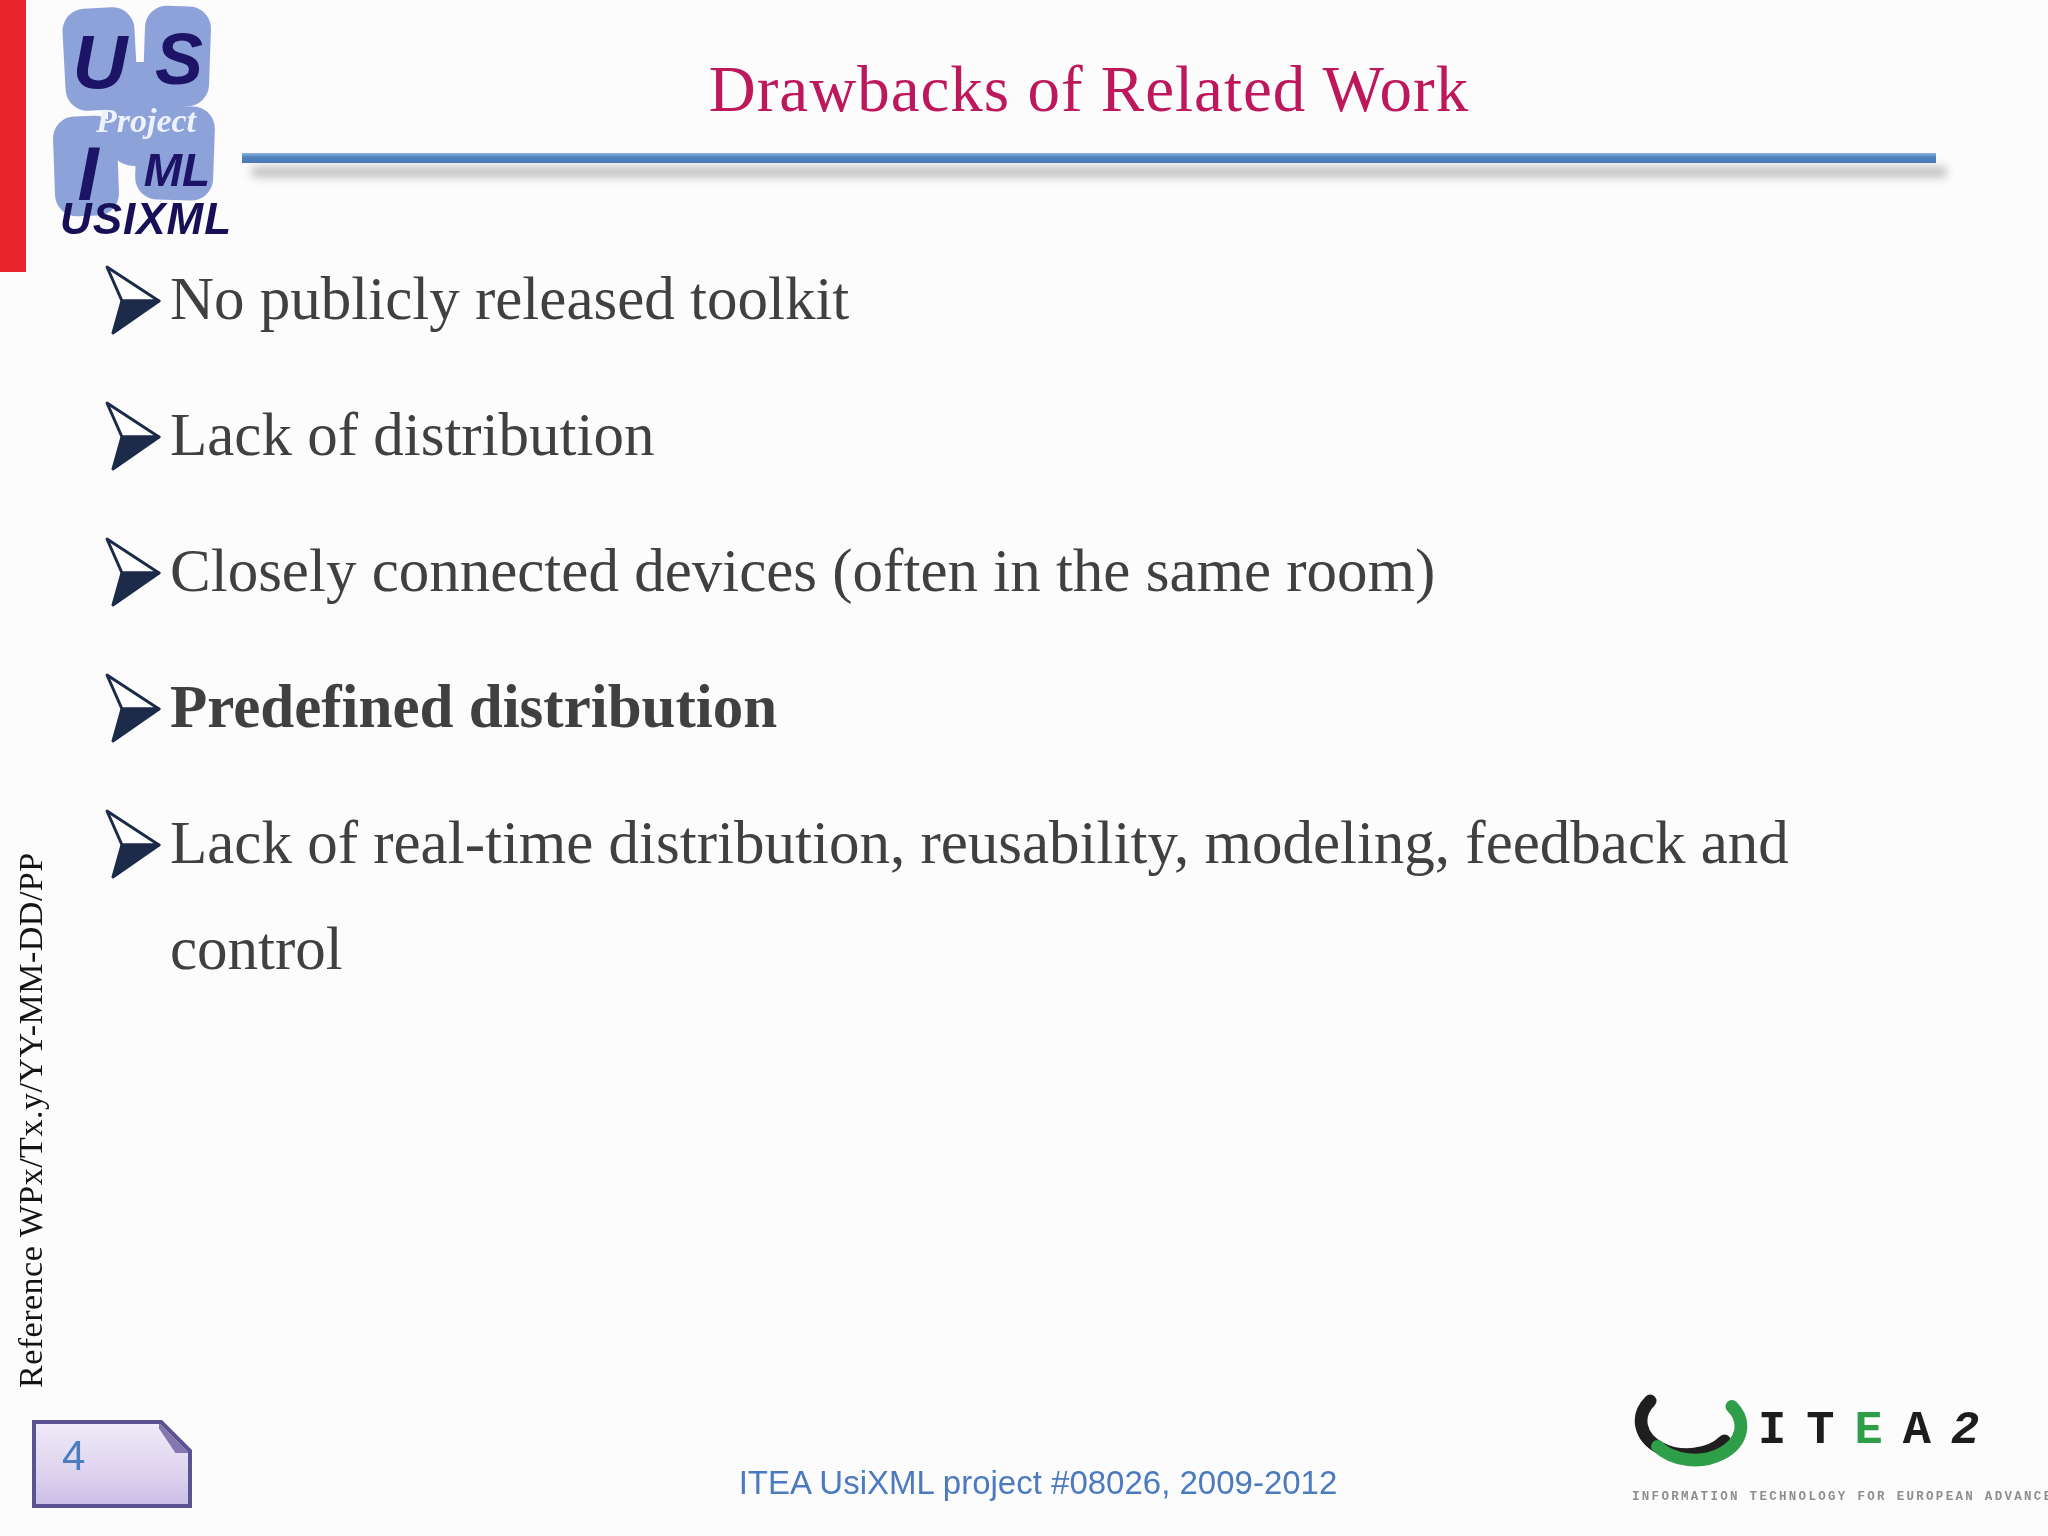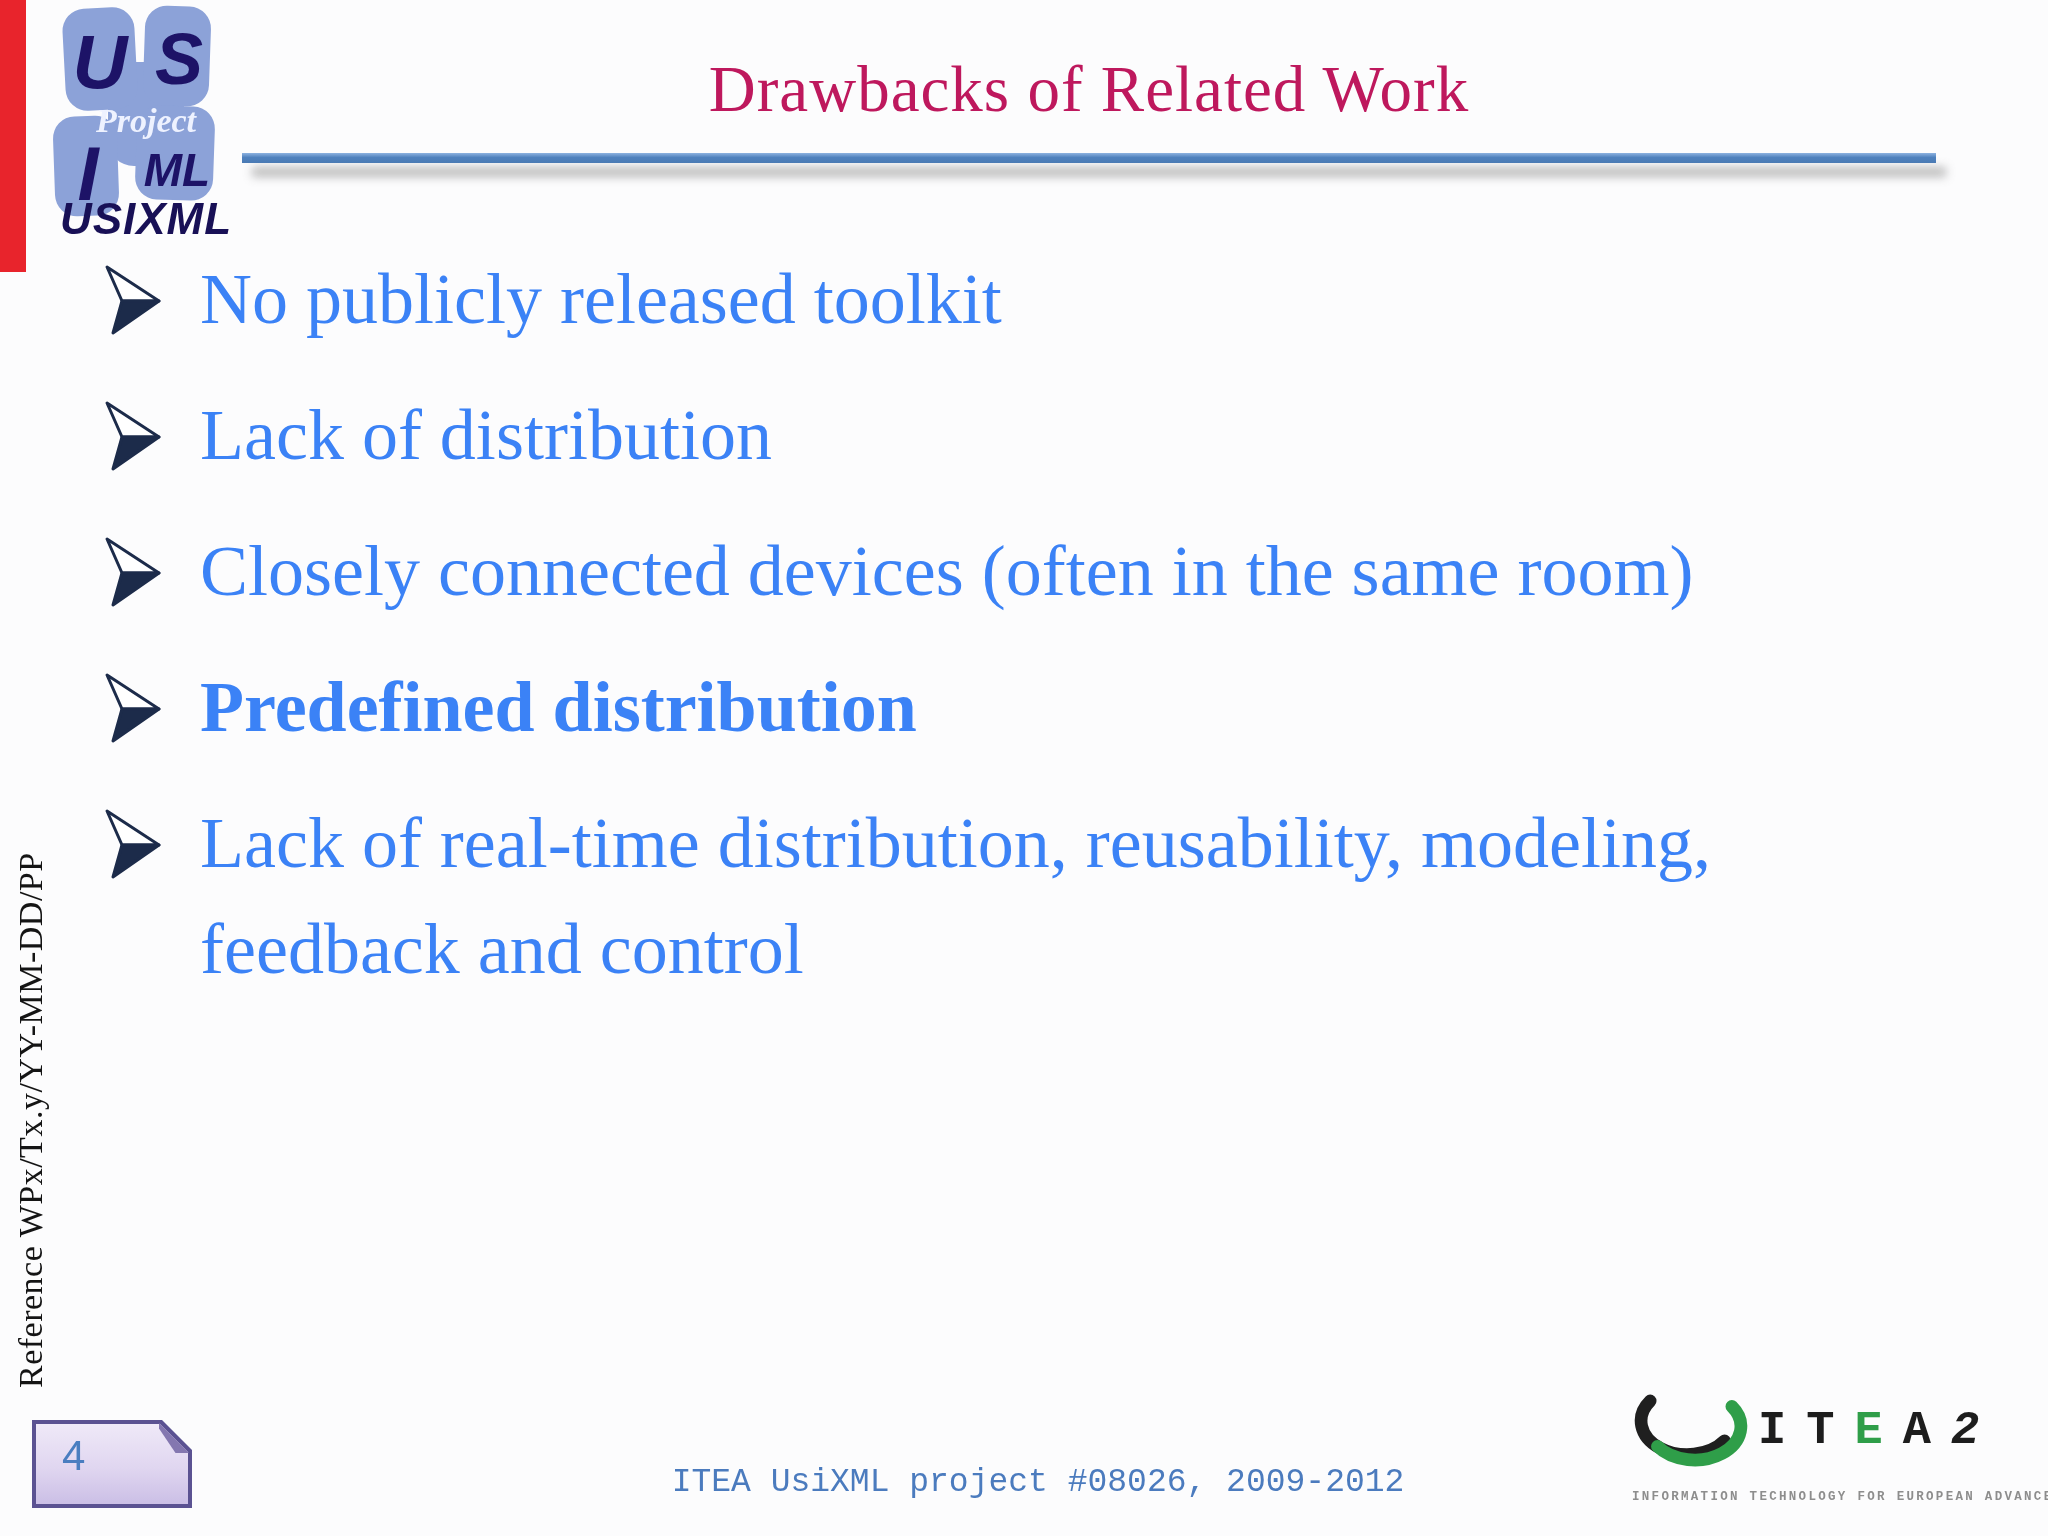--- a/index.html
+++ b/index.html
@@ -27,39 +27,39 @@
   }
 
   
   .bullet-list{
     position:absolute;left:96px;top:246px;width:1744px;
     list-style:none;margin:0;padding:0;
   }
   .bullet-item{
     display:flex;align-items:flex-start;
     margin:0 0 30px 0;
-    font-size:72px;line-height:106px;color:#3b82f6;justify-content:space-between;
+    font-size:61px;line-height:106px;color:#404040;
   }
   .bullet-item.bold .bullet-text{font-weight:bold;}
   .bullet-marker{flex:0 0 74px;width:74px;height:76px;margin-top:16px;}
   .bullet-text{flex:1 1 auto;max-width:1640px;}
 
   
   .vertical-ref{
     position:absolute;left:12px;top:1388px;
     transform:rotate(-90deg);transform-origin:0 0;
     white-space:nowrap;
     font-size:34px;color:#141414;letter-spacing:.5px;
   }
 
   
   .footer-text{
     position:absolute;left:0;right:0;top:1464px;
     text-align:center;
-    font-family:Liberation Mono, monospace;
+    font-family:Liberation Sans, sans-serif;
     font-size:33px;color:#4b7bbe;margin-left:28px;
   }
 
   
   .page-plate{
     position:absolute;left:32px;top:1420px;width:160px;height:88px;
     background:#5b5292;
     clip-path:polygon(0 0, calc(100% - 30px) 0, 100% 30px, 100% 100%, 0 100%);
     filter:drop-shadow(5px 6px 5px rgba(0,0,0,.35));
   }

